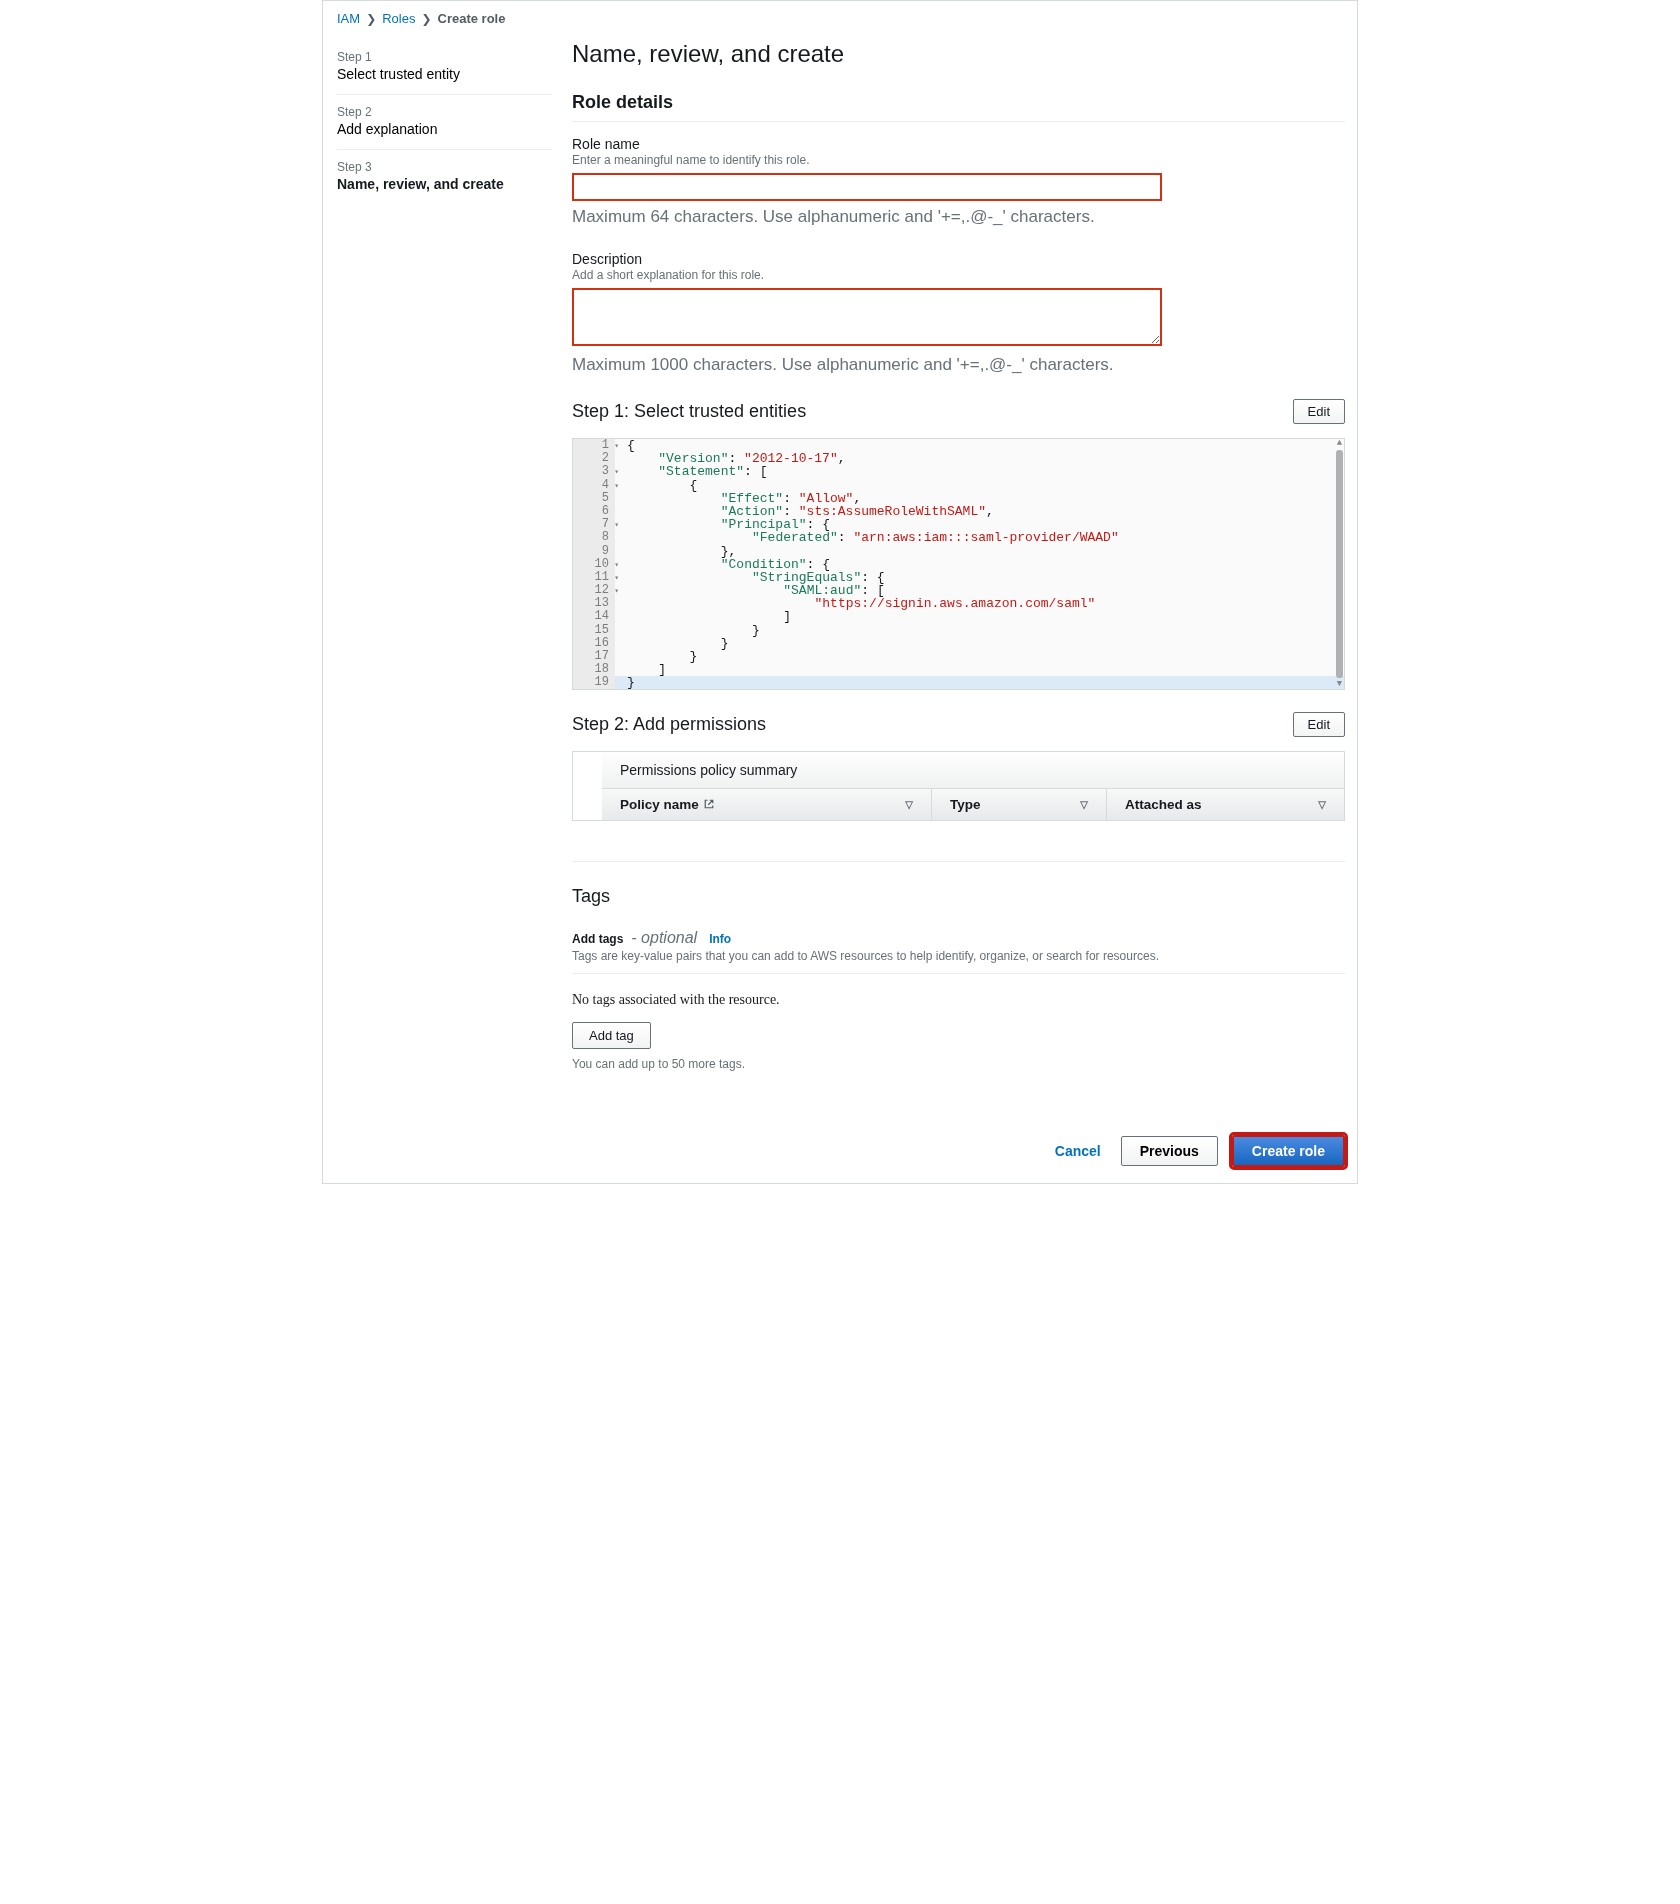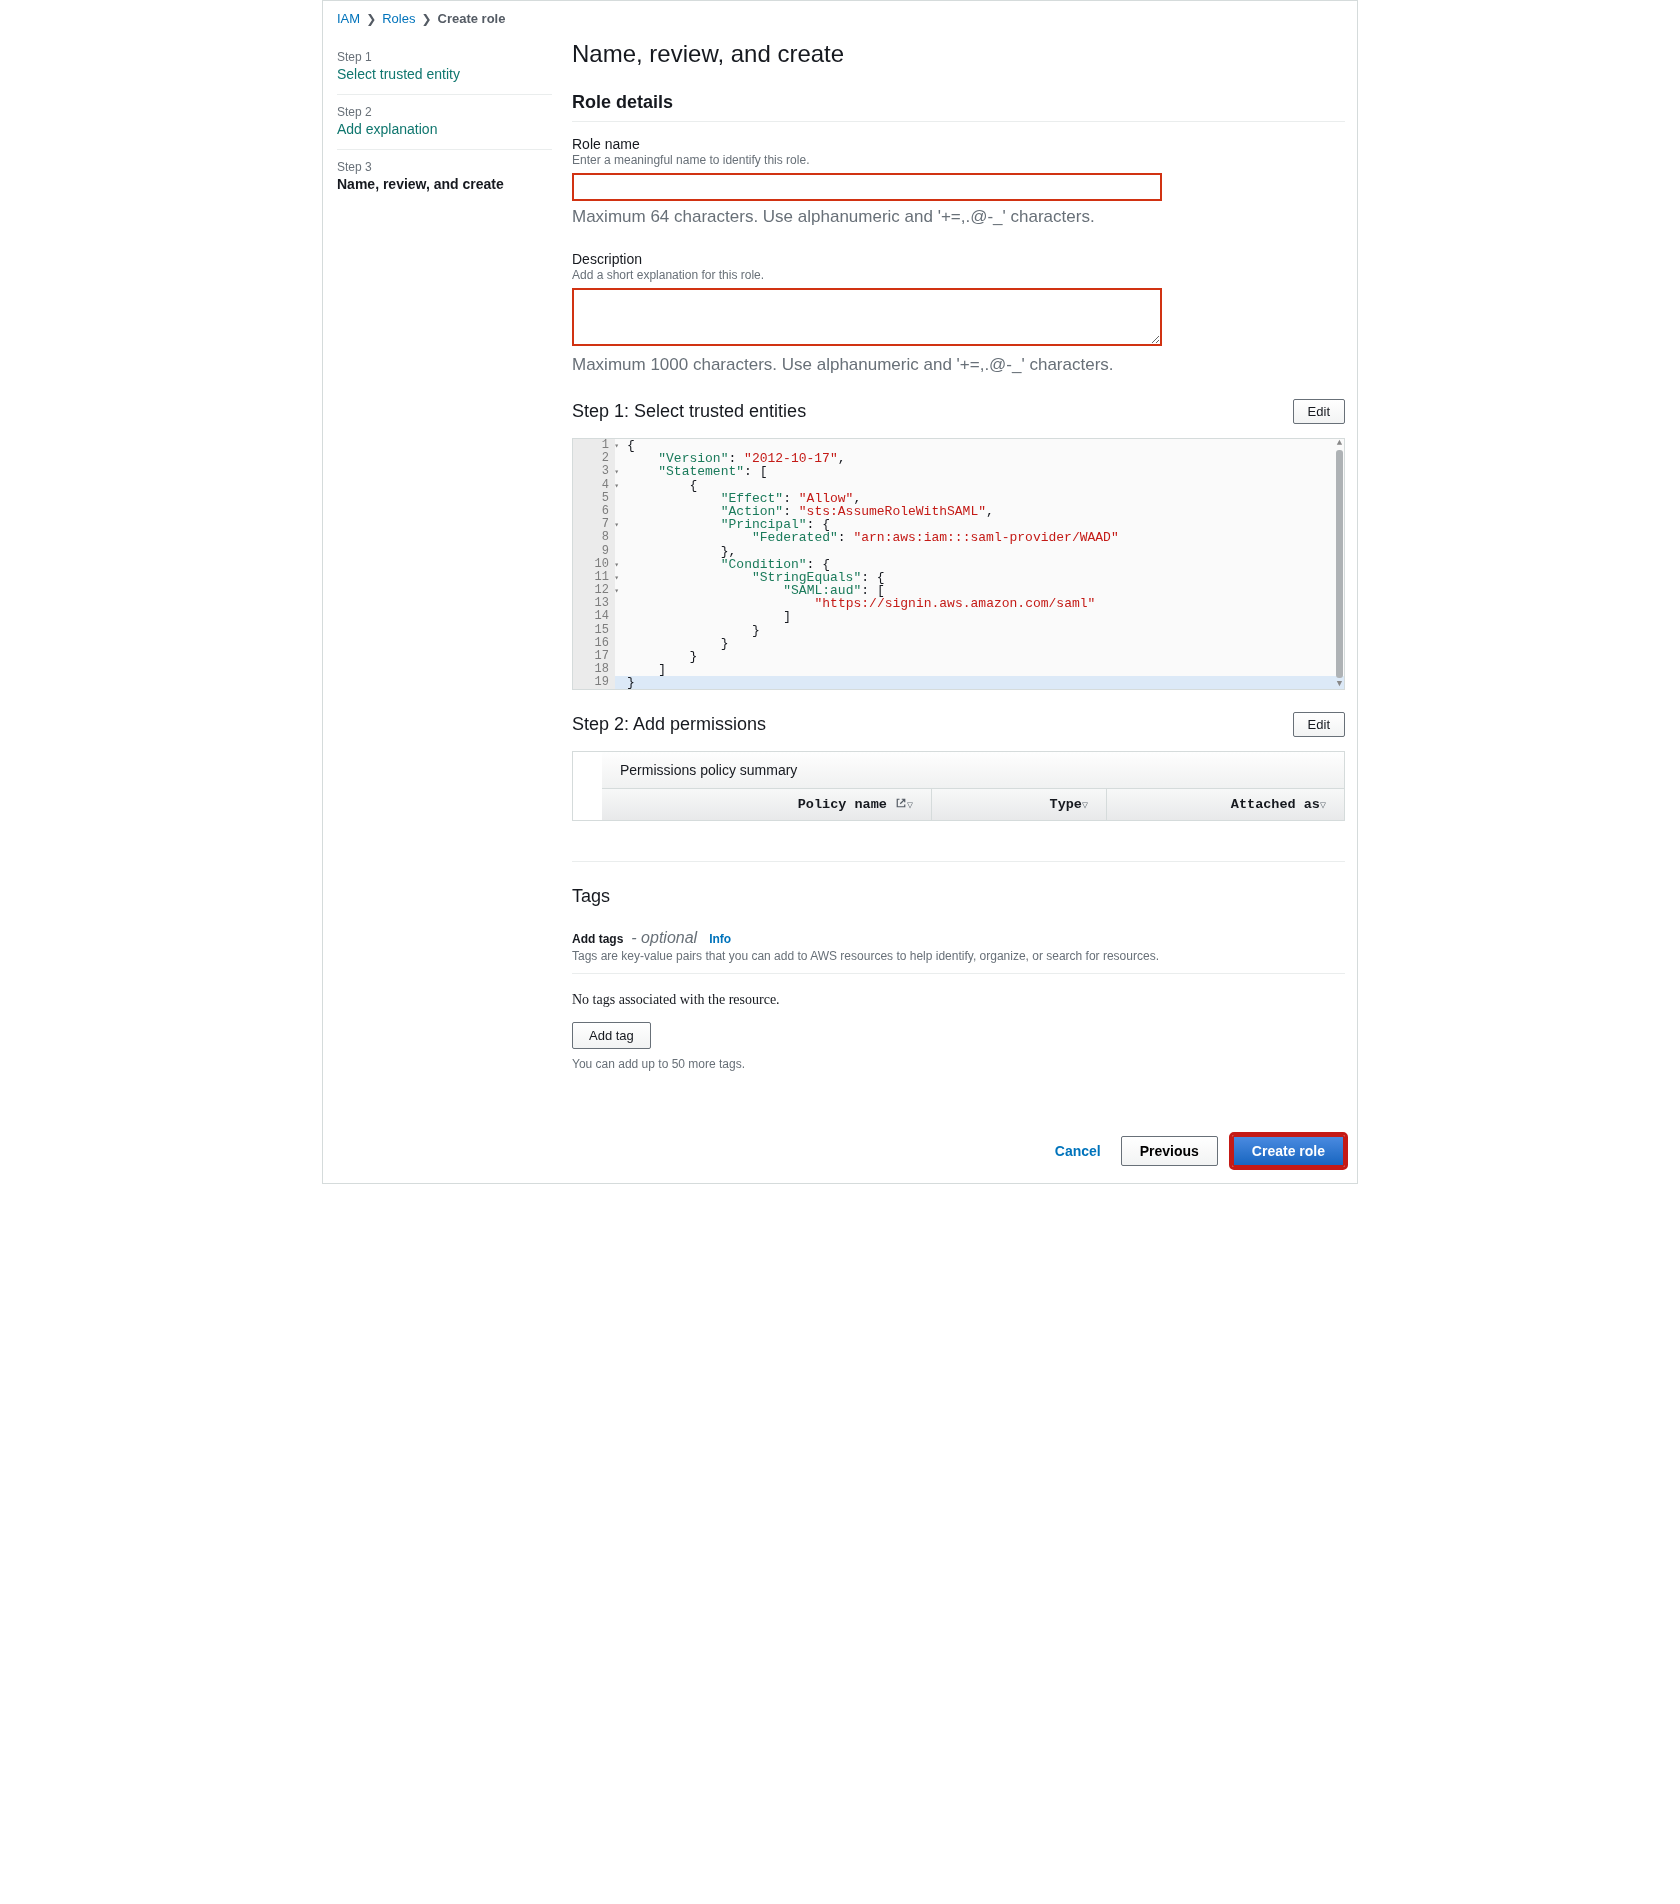--- a/index.html
+++ b/index.html
@@ -21,21 +21,21 @@
   .breadcrumb { display: flex; align-items: center; gap: 6px; font-size: 13px; margin-bottom: 14px; }
   .breadcrumb a { color: #0073bb; text-decoration: none; }
   .breadcrumb .chev { color: #545b64; font-size: 12px; }
   .breadcrumb .current { color: #545b64; font-weight: 700; }
   
   .layout { display: flex; }
   .sidebar { width: 215px; flex-shrink: 0; }
   .step-block { border-bottom: 1px solid #eaeded; padding: 10px 0 12px 0; }
   .step-block:last-child { border-bottom: none; }
   .step-num { font-size: 12px; color: #687078; margin-bottom: 2px; }
-  .step-link { color: #0f766e; text-decoration: none; font-size: 14px; }
+  .step-link { color: #000000; text-decoration: none; font-size: 14px; }
   .step-current { color: #16191f; font-weight: 700; font-size: 14px; }
   .main { flex: 1; padding-left: 20px; }
   h1.page-title { font-size: 24px; font-weight: 400; color: #16191f; margin-bottom: 24px; }
   h2.section-title { font-size: 18px; font-weight: 700; color: #16191f; margin-bottom: 8px; }
   .hr { height: 1px; background: #eaeded; margin: 6px 0 14px 0; width: 100%; }
   .field-label { font-size: 14px; color: #16191f; margin-bottom: 1px; }
   .field-help { font-size: 12px; color: #687078; margin-bottom: 6px; }
   .field-constraint { font-size: 17px; color: #687078; margin-top: 6px; }
   input.text-input, textarea.text-input {
     width: 590px;
@@ -122,27 +122,26 @@
     padding: 10px 18px;
     border-bottom: 1px solid #d5dbdb;
     font-size: 14px;
     color: #16191f;
   }
   .perm-head {
     display: flex;
     background: linear-gradient(#f7f8f8, #e8e9ea);
   }
   .perm-col {
-    display: flex; align-items: center; justify-content: flex-end;
+    display: flex; align-items: center; justify-content: space-between;
     padding: 8px 18px;
     border-right: 1px solid #d5dbdb;
     font-weight: 700;
     font-size: 13.5px;
     color: #16191f;
-    font-family: Liberation Mono, monospace;
   }
   .perm-col:last-child { border-right: none; }
   .col1 { width: 330px; }
   .col2 { width: 175px; }
   .col3 { flex: 1; }
   .tri { font-size: 10px; color: #687078; }
   .ext-icon svg { width: 12px; height: 12px; vertical-align: -1px; }
   .divider { height: 1px; background: #eaeded; margin: 40px 0 24px 0; }
   .tags-title { font-size: 18px; font-weight: 400; margin-bottom: 22px; }
   .addtags-row { display: flex; align-items: baseline; gap: 8px; margin-bottom: 2px; }

